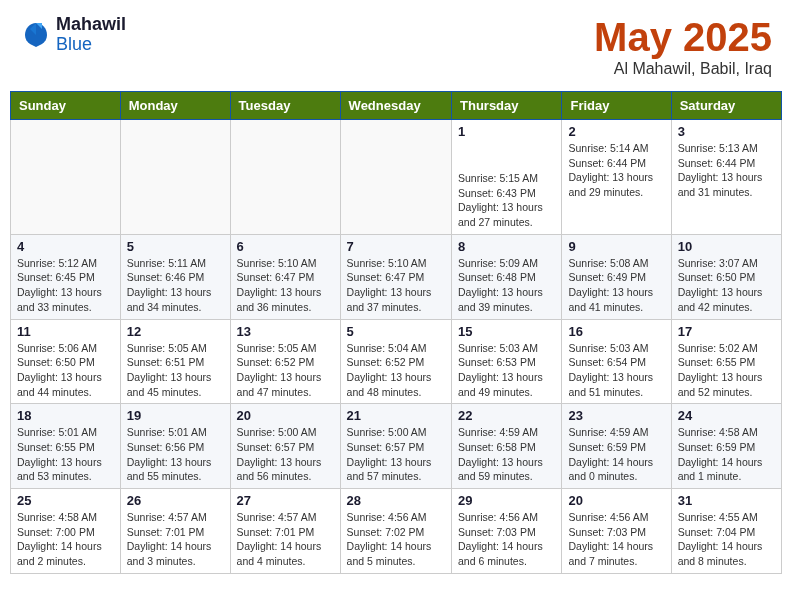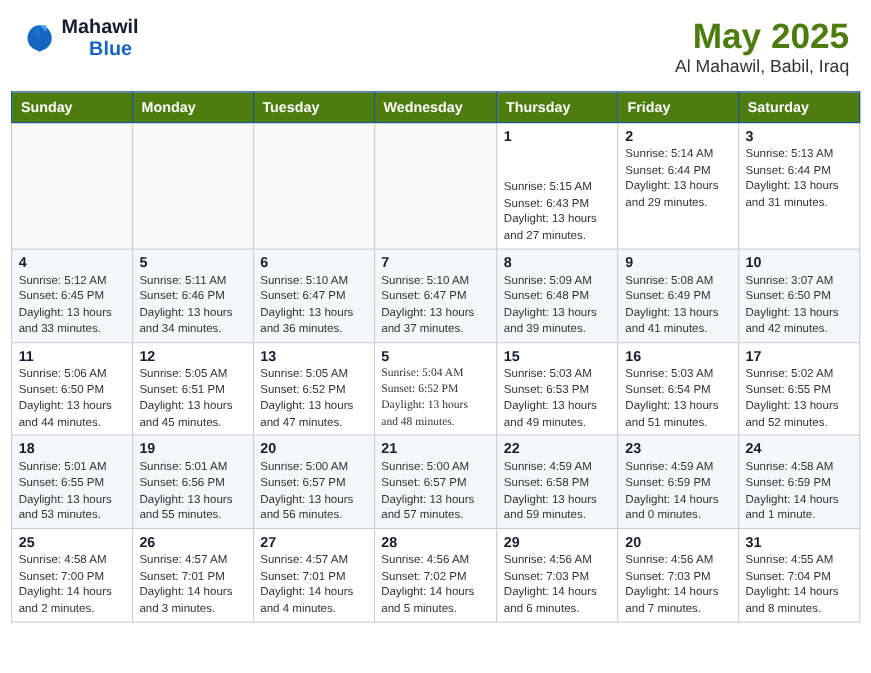--- a/index.html
+++ b/index.html
@@ -26,36 +26,35 @@
       flex-direction: column;
       line-height: 1.1;
     }
     .logo-general {
       font-size: 18px;
       font-weight: bold;
       color: #1a1a2e;
     }
     .logo-blue {
       font-size: 18px;
-      font-weight: bold;
+      font-weight: normal;
       color: #1565c0;
-      margin-left: 25px;
     }
     .logo-icon {
       width: 32px;
       height: 32px;
       margin-right: 4px;
     }
     .title-block {
       text-align: right;
     }
     .month-title {
-      font-size: 32px;
+      font-size: 40px;
       font-weight: bold;
-      color: #4d7c0f;
+      color: #c2410c;
     }
     .location-title {
       font-size: 16px;
       color: #333;
     }
     .calendar {
       width: 100%;
       border-collapse: collapse;
       border: 1px solid #ccc;
     }
@@ -228,21 +227,21 @@
         </td>
         <td>
           <div class="day-number">13</div>
           <div class="day-info" style="white-space: pre-line;">Sunrise: 5:05 AM
 Sunset: 6:52 PM
 Daylight: 13 hours
 and 47 minutes.</div>
         </td>
         <td>
           <div class="day-number">5</div>
-          <div class="day-info" style="white-space: pre-line; font-family: Liberation Serif, serif;">Sunrise: 5:04 AM
+          <div class="day-info" style="white-space: pre-line;">Sunrise: 5:04 AM
 Sunset: 6:52 PM
 Daylight: 13 hours
 and 48 minutes.</div>
         </td>
         <td>
           <div class="day-number">15</div>
           <div class="day-info" style="white-space: pre-line;">Sunrise: 5:03 AM
 Sunset: 6:53 PM
 Daylight: 13 hours
 and 49 minutes.</div>

